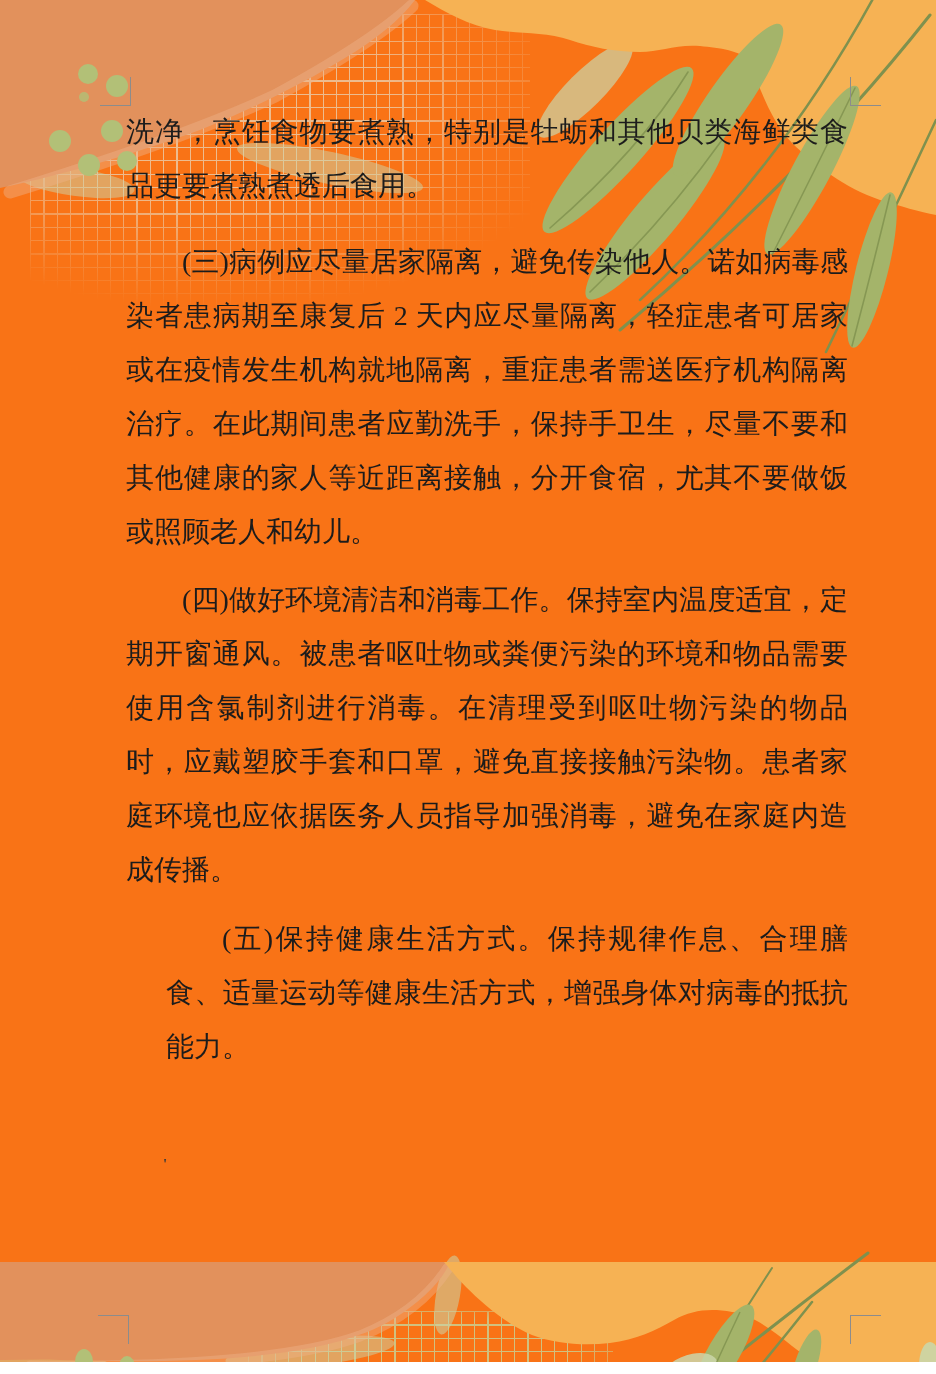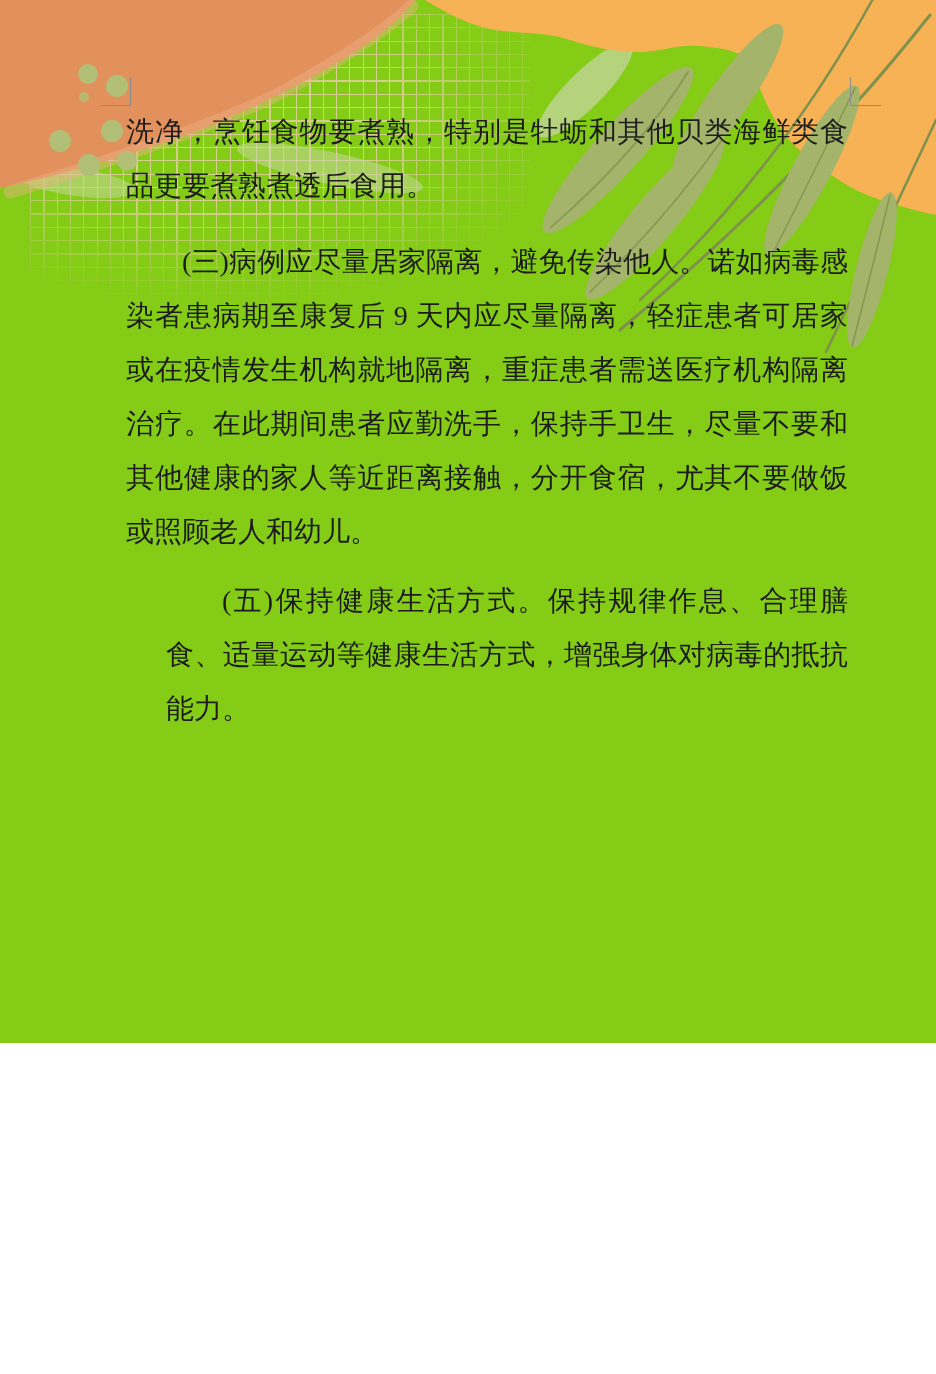--- a/index.html
+++ b/index.html
@@ -1,18 +1,18 @@
 <!DOCTYPE html>
 <html style="--terracotta: #E2915C; --terracotta-fringe: #EDB188; --amber: #F6B254; --olive-leaf: #A4B46A; --olive-dot: #B2C077; --olive-stem: #7F914E; --sage: #CBD6A9; --grid-top-c: #EBCFAE; --grid-bottom-c: #C9CF92; --crop-mark: #8C8C8C; --text-c: #1C1C1C;"><head>
 <meta charset="utf-8">
 <style>
   html,body { margin:0; padding:0; background:#ffffff; }
   .page {
-    position:relative; width:936px; height:1043px; overflow:hidden;
-    background:#84cc16;
+    position:relative; width:936px; height:1362px; overflow:hidden;
+    background:#f97316;
     font-family:"Liberation Serif","DejaVu Serif",serif;
     text-decoration:underline;
   }
   
   .grid {
     position:absolute; z-index:1; pointer-events:none;
     background-image:
       repeating-linear-gradient(to right,  var(--grid-c) 0, var(--grid-c) 1.2px, transparent 1.2px, transparent 13.3px),
       repeating-linear-gradient(to bottom, var(--grid-c) 0, var(--grid-c) 1.2px, transparent 1.2px, transparent 13.3px);
   }
@@ -163,19 +163,20 @@
     </g>
   </svg>
 
   <div class="mark mark-tl"></div>
   <div class="mark mark-tr"></div>
   <div class="mark mark-bl"></div>
   <div class="mark mark-br"></div>
 
   <div class="textarea">
     <p class="para p1">洗净，烹饪食物要煮熟，特别是牡蛎和其他贝类海鲜类食品更要煮熟煮透后食用。</p>
-    <p class="para p2 indent">(三)病例应尽量居家隔离，避免传染他人。诺如病毒感染者患病期至康复后 9 天内应尽量隔离，轻症患者可居家或在疫情发生机构就地隔离，重症患者需送医疗机构隔离治疗。在此期间患者应勤洗手，保持手卫生，尽量不要和其他健康的家人等近距离接触，分开食宿，尤其不要做饭或照顾老人和幼儿。</p>
+    <p class="para p2 indent">(三)病例应尽量居家隔离，避免传染他人。诺如病毒感染者患病期至康复后 2 天内应尽量隔离，轻症患者可居家或在疫情发生机构就地隔离，重症患者需送医疗机构隔离治疗。在此期间患者应勤洗手，保持手卫生，尽量不要和其他健康的家人等近距离接触，分开食宿，尤其不要做饭或照顾老人和幼儿。</p>
+    <p class="para p3 indent">(四)做好环境清洁和消毒工作。保持室内温度适宜，定期开窗通风。被患者呕吐物或粪便污染的环境和物品需要使用含氯制剂进行消毒。在清理受到呕吐物污染的物品时，应戴塑胶手套和口罩，避免直接接触污染物。患者家庭环境也应依据医务人员指导加强消毒，避免在家庭内造成传播。</p>
     <p class="para p4 indent">(五)保持健康生活方式。保持规律作息、合理膳食、适量运动等健康生活方式，增强身体对病毒的抵抗能力。</p>
   </div>
 
   <span class="stray">'</span>
 
 </div>
 
 </body></html>

